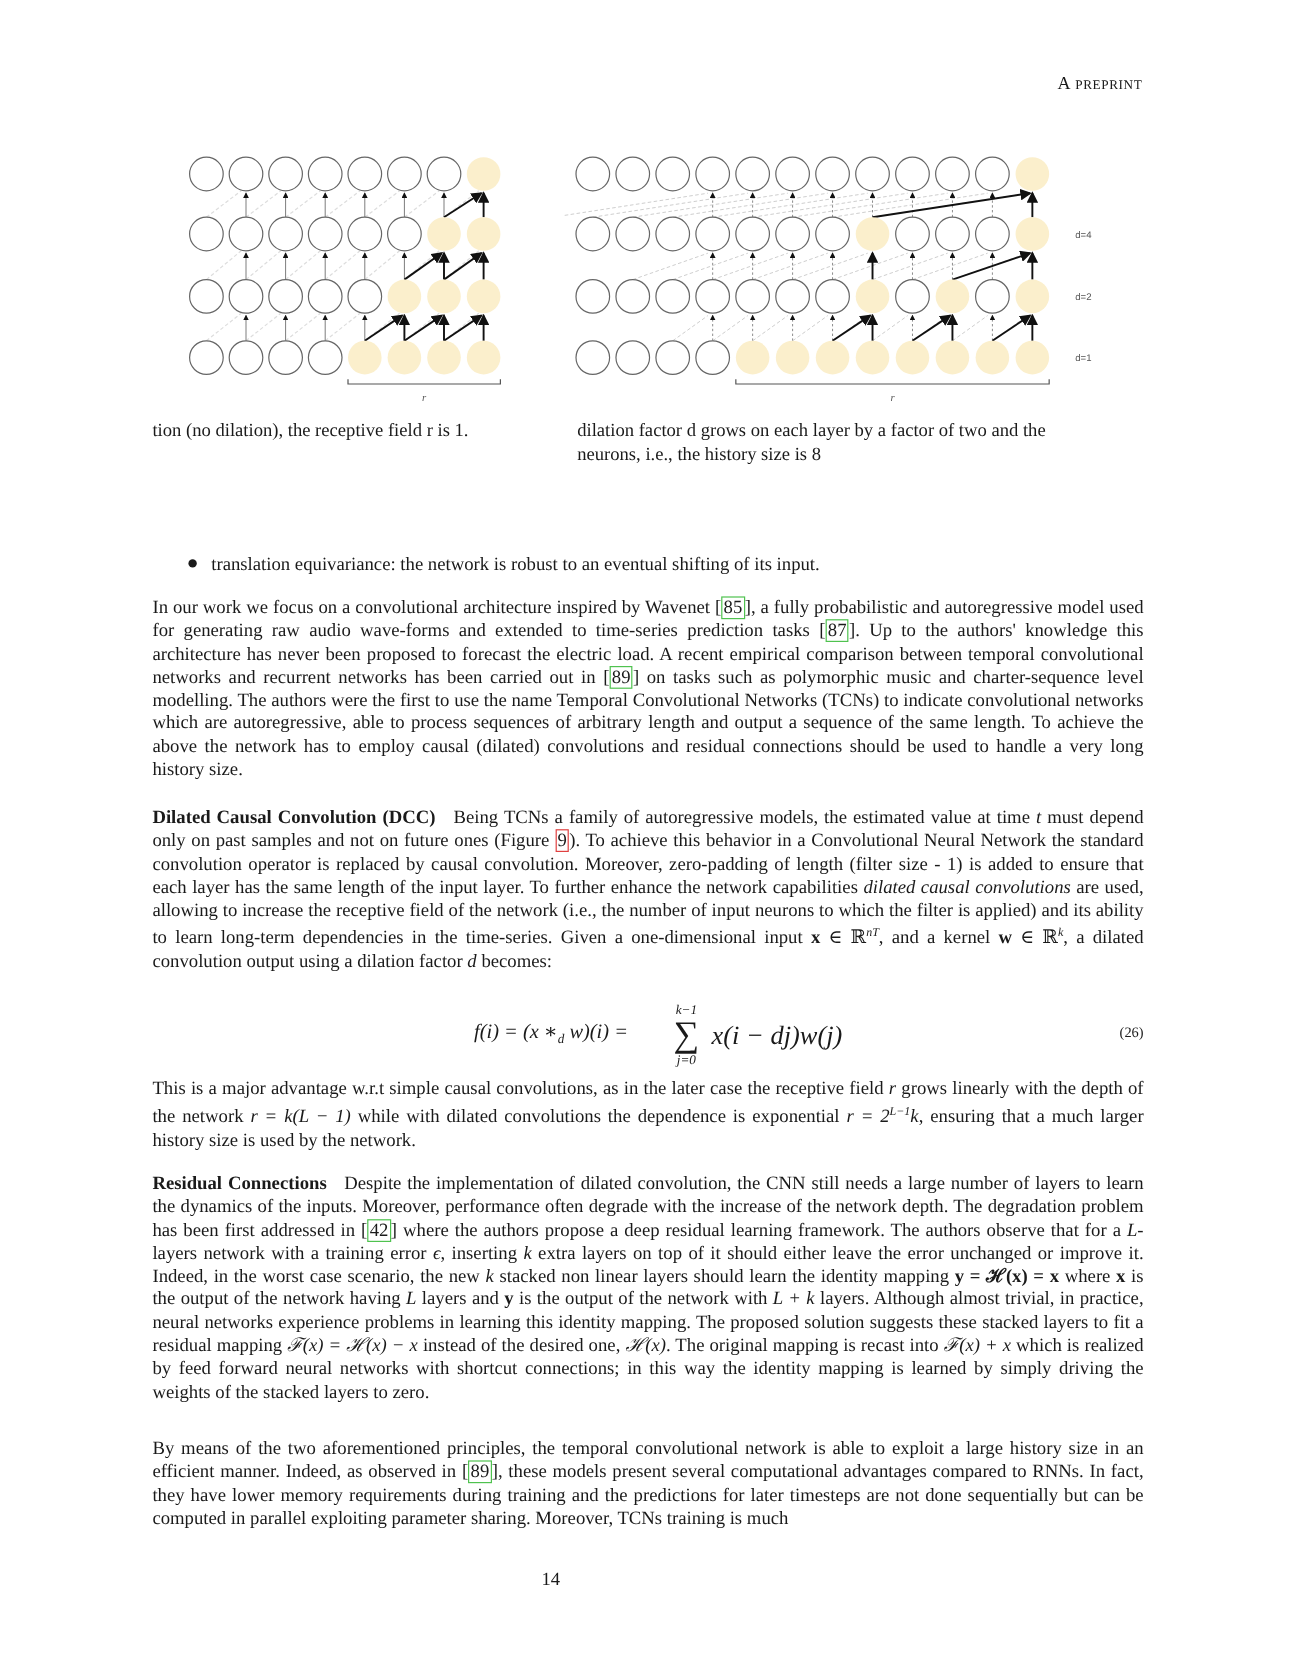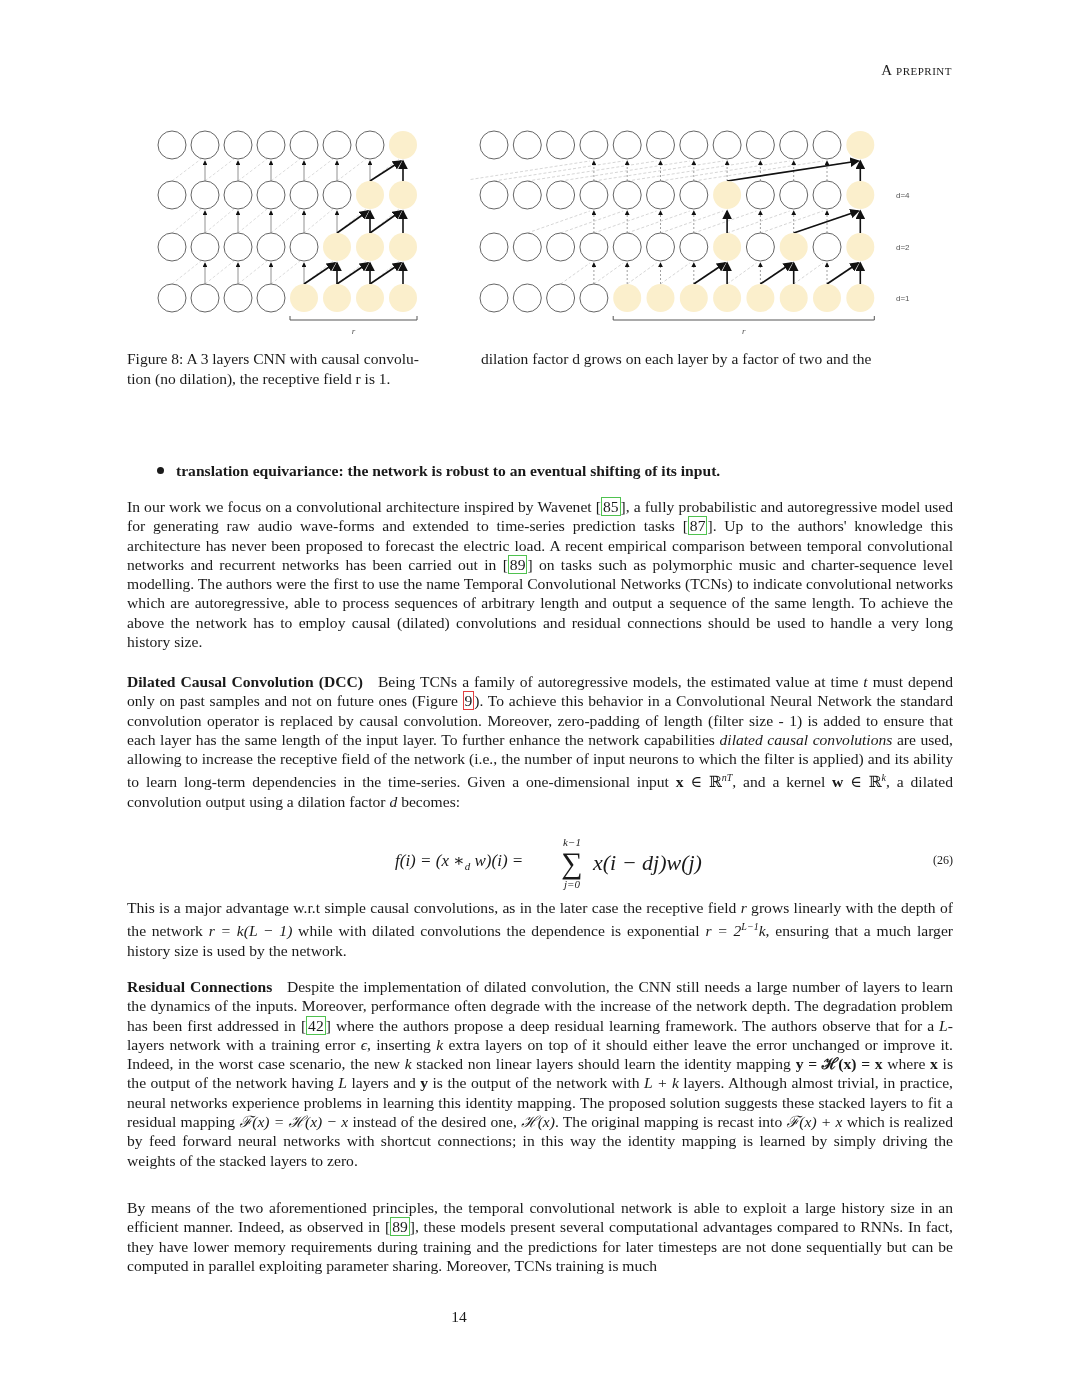--- a/index.html
+++ b/index.html
@@ -4,21 +4,21 @@
 <style>
   html, body { margin: 0; padding: 0; background: #ffffff; }
   body { width: 1080px; height: 1397px; position: relative; overflow: hidden;
          font-family: "Liberation Serif", "DejaVu Serif", serif; color: #1a1a1a; }
   .header { position: absolute; top: 62px; right: 128px; font-size: 15px; letter-spacing: 0.5px; }
   .header .sc { font-variant: small-caps; }
   .fig { position: absolute; }
   .caption { position: absolute; font-size: 15.5px; line-height: 19.5px; }
   .text-block { position: absolute; left: 127px; width: 826px; font-size: 15.6px; line-height: 19.3px; text-align: justify; }
   .para { margin: 0; }
-  .bullet { position: absolute; left: 157px; top: 462px; font-size: 15.6px; font-weight: bold; }
+  .bullet { position: absolute; left: 157px; top: 462px; font-size: 15.6px; }
   .bullet .dot { display: inline-block; width: 7px; height: 7px; border-radius: 50%; background: #1a1a1a; margin-right: 12px; vertical-align: middle; position: relative; top: -2px; }
   .cite { border: 1.3px solid #4fc24f; padding: 0 1px; }
   .cite-red { border: 1.3px solid #e04040; padding: 0 1px; }
   b { font-weight: bold; }
   i { font-style: italic; }
   .bold-math { font-weight: bold; }
   .equation { position: absolute; left: 127px; width: 826px; top: 836px; height: 60px; }
   .equation .eq-body { position: absolute; left: 268px; top: 14px; font-size: 17px; font-style: italic; }
   .equation .eq-num { position: absolute; right: 0; top: 17px; font-size: 12px; }
   .sum { position: absolute; left: 428px; top: 0; width: 34px; text-align: center; font-style: normal; }
@@ -246,25 +246,25 @@
       <circle cx="390.29999999999995" cy="183" r="14" fill="#fbefcc" stroke="none" stroke-width="1"></circle>
       <text x="426" y="83" font-size="8" fill="#555" font-family="Liberation Sans, sans-serif">d=4</text>
       <text x="426" y="135" font-size="8" fill="#555" font-family="Liberation Sans, sans-serif">d=2</text>
       <text x="426" y="186" font-size="8" fill="#555" font-family="Liberation Sans, sans-serif">d=1</text>
       <path d="M143.2,201 v4 H404.29999999999995 v-4" fill="none" stroke="#555" stroke-width="1"></path>
       <text x="273.75" y="219" font-size="9" text-anchor="middle" fill="#555" font-style="italic" font-family="Liberation Serif, serif">r</text>
     </g>
 </svg>
 
 <div class="caption" style="left:127px; top:349px; width:340px;">
-  <div>Figure 8: A 3 layers CNN with causal convolu-</div>
   <div>tion (no dilation), the receptive field r is 1.</div>
 </div>
 <div class="caption" style="left:481px; top:349px; width:440px;">
   <div>dilation factor d grows on each layer by a factor of two and the</div>
+  <div>neurons, i.e., the history size is 8</div>
 </div>
 
 <div class="bullet">
   <span class="dot"></span><span>translation equivariance: the network is robust to an eventual shifting of its input.</span>
 </div>
 
 <div class="text-block" style="top:497px;">
   <p class="para"><span>In our work we focus on a convolutional architecture inspired by Wavenet </span>[<span class="cite">85</span>]<span>, a fully probabilistic and autoregressive model used for generating raw audio wave-forms and extended to time-series prediction tasks </span>[<span class="cite">87</span>]<span>. Up to the authors' knowledge this architecture has never been proposed to forecast the electric load. A recent empirical comparison between temporal convolutional networks and recurrent networks has been carried out in </span>[<span class="cite">89</span>]<span> on tasks such as polymorphic music and charter-sequence level modelling. The authors were the first to use the name Temporal Convolutional Networks (TCNs) to indicate convolutional networks which are autoregressive, able to process sequences of arbitrary length and output a sequence of the same length. To achieve the above the network has to employ causal (dilated) convolutions and residual connections should be used to handle a very long history size.</span></p>
 </div>
 

